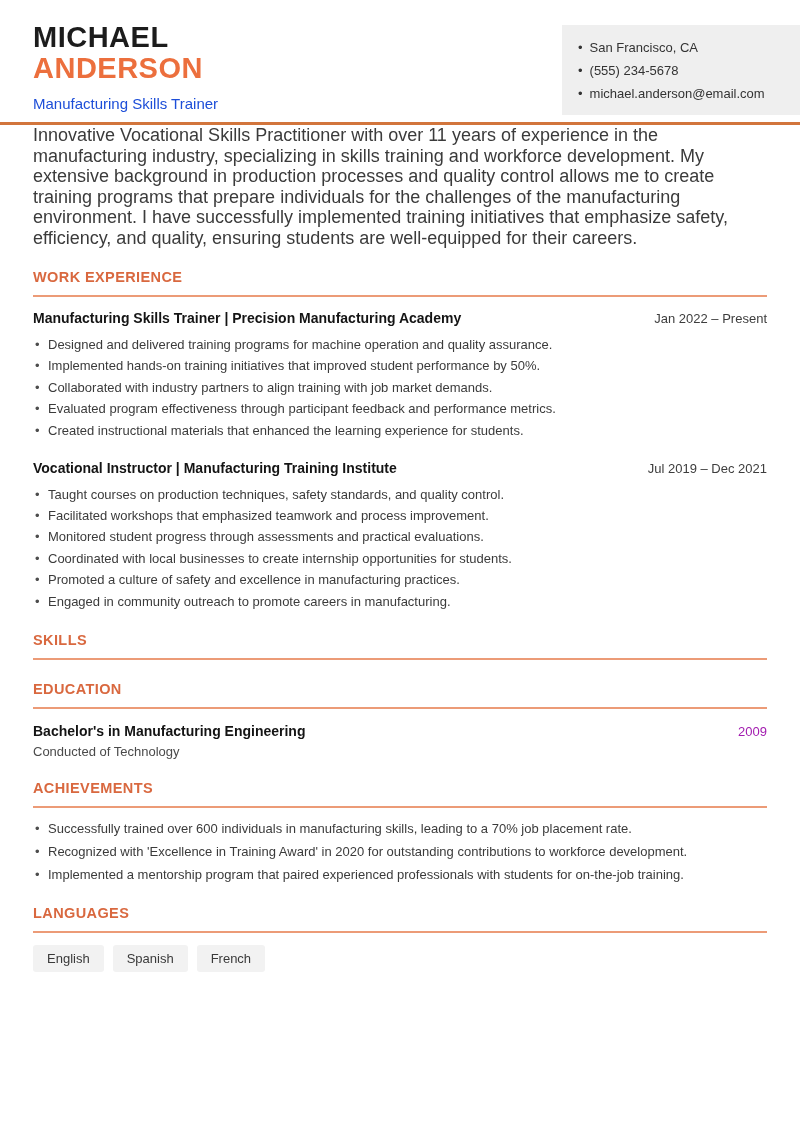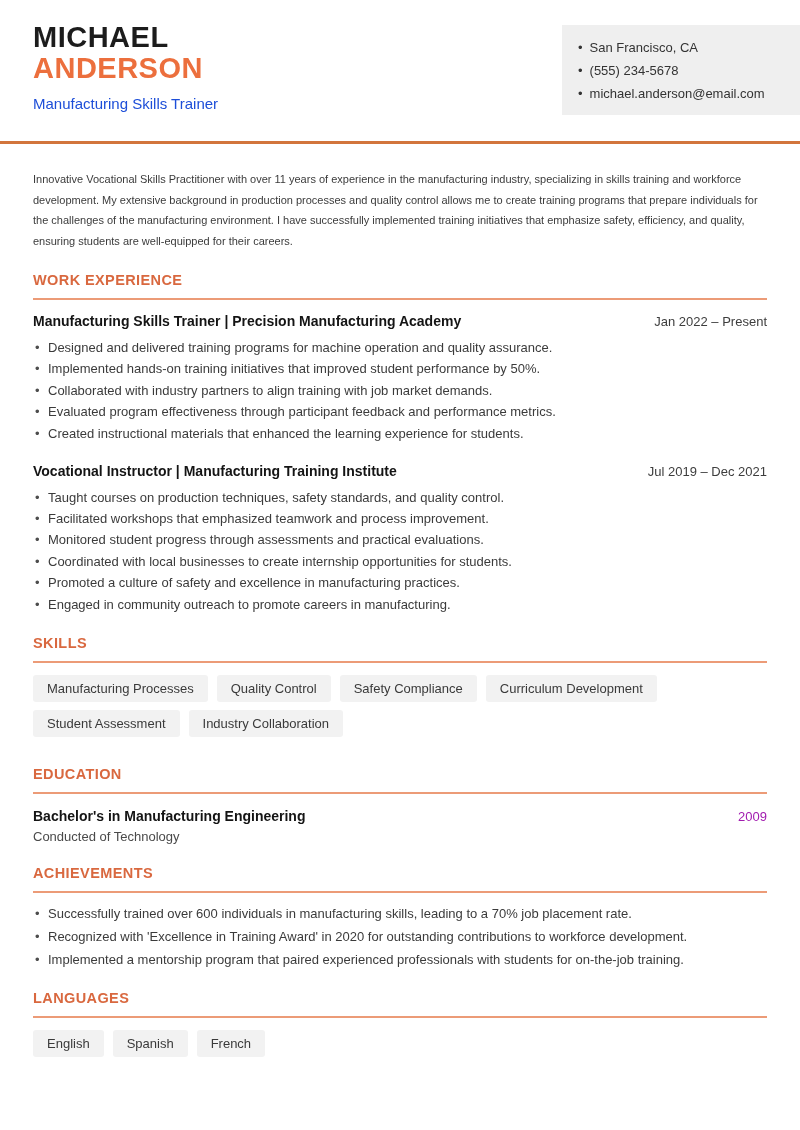--- a/index.html
+++ b/index.html
@@ -5,21 +5,21 @@
   * { margin: 0; padding: 0; box-sizing: border-box; }
   html, body { background: #ffffff; }
   body {
     width: 800px; height: 1130px; overflow: hidden;
     font-family: "Liberation Sans", "DejaVu Sans", sans-serif;
     color: #3a3a3a;
   }
   .page { width: 800px; height: 1130px; background: #ffffff; }
 
   
-  .header { position: relative; height: 144px; border-bottom: 3px solid #d2753c; }
+  .header { position: relative; height: 125px; border-bottom: 3px solid #d2753c; }
   .name-block { position: absolute; left: 33px; top: 22px; }
   .name-line {
     font-size: 29px; font-weight: 800; letter-spacing: 0.5px;
     line-height: 31px; color: #1c1c1c;
   }
   .name-line.last { color: #ec6f3d; }
   .subtitle { margin-top: 11px; font-size: 15px; color: #1d4ed8; }
 
   .contact-card {
     position: absolute; right: 0; top: 25px; width: 238px; height: 90px;
@@ -28,21 +28,21 @@
   .contact-item {
     display: flex; align-items: baseline;
     font-size: 13px; color: #333333; line-height: 23px;
     white-space: nowrap;
   }
   .contact-bullet { margin-right: 7px; color: #333; font-size: 13px; }
 
   
   .main { padding: 0 33px; }
   .summary {
-    margin-top: 25px; font-size: 11px; line-height: 20.5px; color: #3b3b3b;
+    font-size: 18px; line-height: 20.5px; color: #3b3b3b;
     text-align: justify; text-justify: inter-word;
   }
   .summary { text-align: left; }
 
   .section-heading {
     margin-top: 21px;
     font-size: 14.5px; font-weight: 700; letter-spacing: 0.4px;
     color: #d9683f;
     padding-bottom: 10px; border-bottom: 2px solid #ec9b77;
   }
@@ -143,28 +143,20 @@
           <li>Monitored student progress through assessments and practical evaluations.</li>
           <li>Coordinated with local businesses to create internship opportunities for students.</li>
           <li>Promoted a culture of safety and excellence in manufacturing practices.</li>
           <li>Engaged in community outreach to promote careers in manufacturing.</li>
         </ul>
       </article>
     </section>
 
     <section>
       <h2 class="section-heading">SKILLS</h2>
-      <div class="tag-row">
-        <span class="tag">Manufacturing Processes</span>
-        <span class="tag">Quality Control</span>
-        <span class="tag">Safety Compliance</span>
-        <span class="tag">Curriculum Development</span>
-        <span class="tag">Student Assessment</span>
-        <span class="tag">Industry Collaboration</span>
-      </div>
     </section>
 
     <section>
       <h2 class="section-heading">EDUCATION</h2>
       <div class="edu-row">
         <span class="edu-degree">Bachelor's in Manufacturing Engineering</span>
         <span class="edu-year">2009</span>
       </div>
       <div class="edu-school">Conducted of Technology</div>
     </section>

